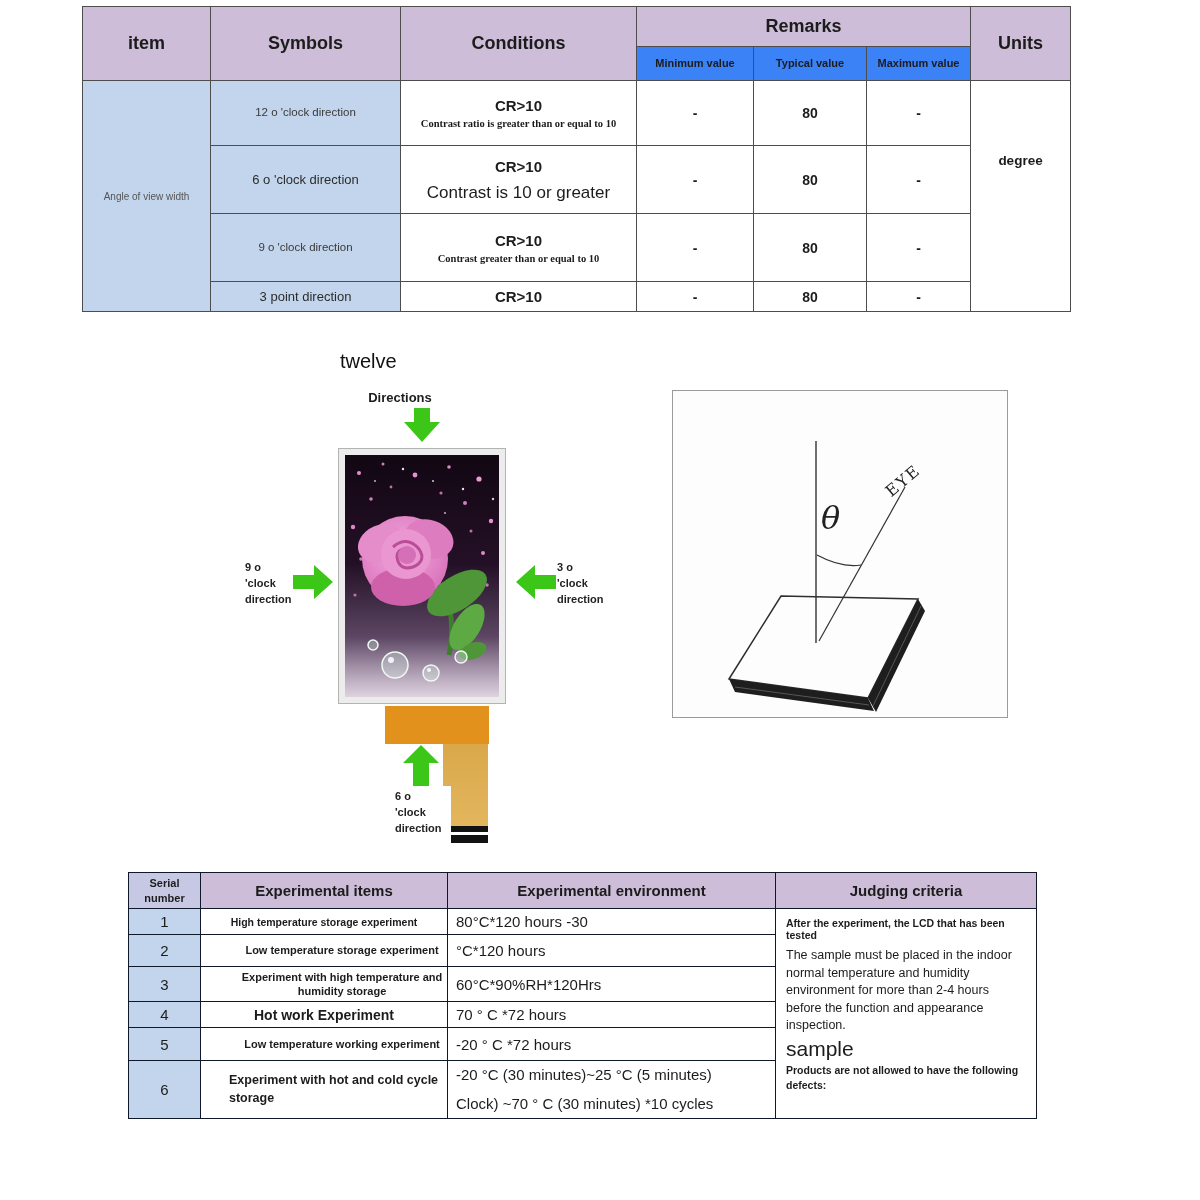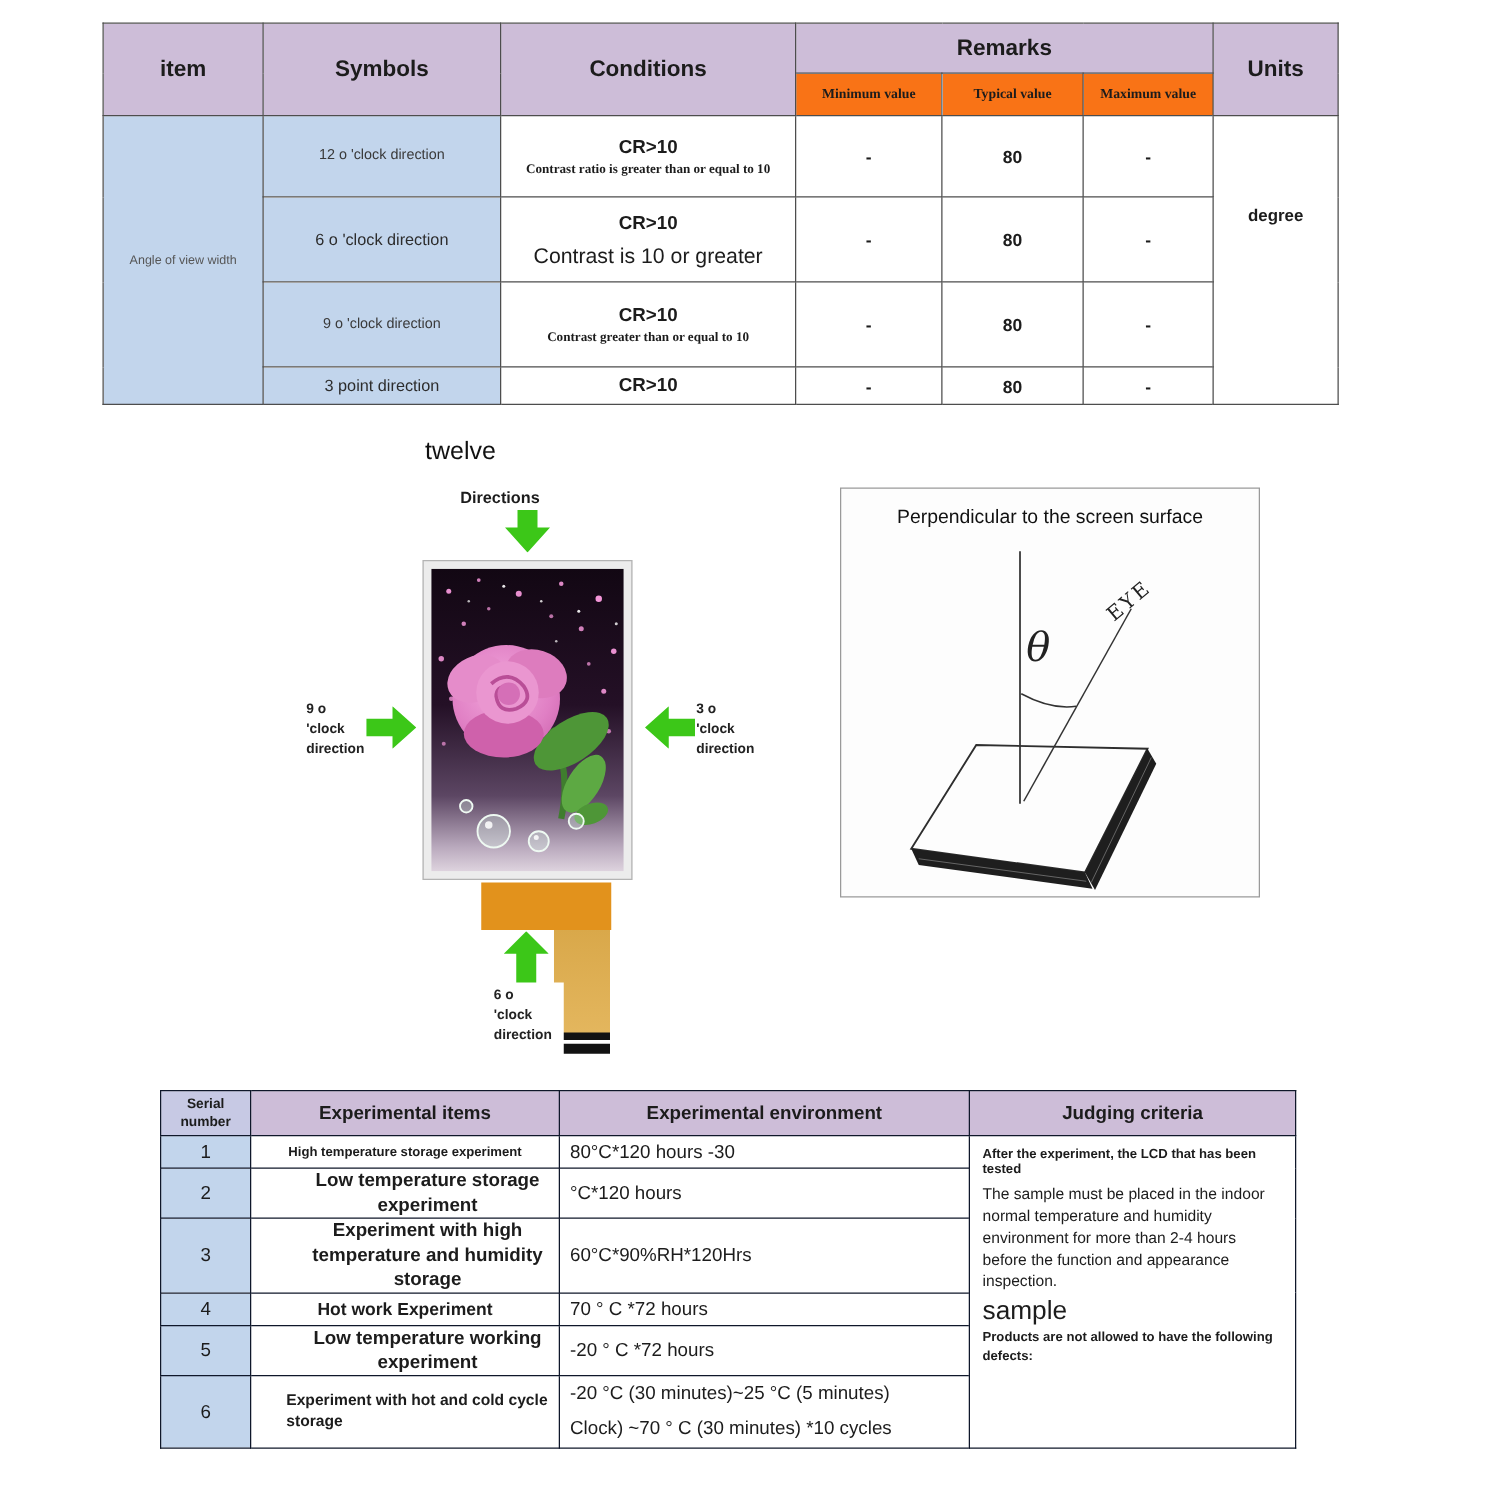--- a/index.html
+++ b/index.html
@@ -1,24 +1,24 @@
 <!DOCTYPE html>
 <html><head>
 <meta charset="utf-8">
 <style>
   html,body { margin:0; padding:0; background:#fff; }
   .canvas { position:relative; width:1200px; height:1200px; background:#fff;
             font-family:"Liberation Sans", sans-serif; color:#1c1c1c; overflow:hidden; }
 
   
-  table.t1 { position:absolute; left:82px; top:18px; width:988px;
+  table.t1 { position:absolute; left:82px; top:6px; width:988px;
              border-collapse:collapse; table-layout:fixed; }
   .t1 td { border:1px solid #4d4d4d; padding:0 2px; text-align:center; vertical-align:middle; overflow:hidden; }
   .t1 .hdr   { background:#cdbdd8; font-weight:bold; font-size:18px; }
-  .t1 .hdr2  { background:#f97316; font-weight:bold; font-size:11px; line-height:1.25;font-family:Liberation Serif, serif; }
+  .t1 .hdr2  { background:#3b82f6; font-weight:bold; font-size:11px; line-height:1.25; }
   .t1 .blue  { background:#c2d5ec; }
   .t1 .itemcell { font-size:10px; color:#555; }
   .t1 .sym   { font-size:11.5px; color:#3a3a3a; line-height:1.5; }
   .t1 .sym-lg{ font-size:13px; color:#2c2c2c; }
   .cond-main { font-size:15px; font-weight:600; margin:2px 0; }
   .cond-sub-sm { font-size:10.5px; font-weight:600; line-height:1.3; margin-top:3px;font-family:Liberation Serif, serif; }
   .cond-sub-lg { font-size:17px; font-weight:400; margin-top:8px; }
   .t1 .val  { font-size:14px; font-weight:600; }
   .t1 .units { vertical-align:top; padding-top:72px; font-size:13.5px; font-weight:600; }
 
@@ -51,21 +51,21 @@
                  font-style:italic; font-size:32px; color:#222; }
 
   
   table.t2 { position:absolute; left:128px; top:872px; width:908px;
              border-collapse:collapse; table-layout:fixed; }
   .t2 td { border:1px solid #0f172a; padding:0 4px; text-align:center; vertical-align:middle; overflow:hidden; }
   .t2 .hdr  { background:#cdbdd8; font-weight:bold; font-size:15px; }
   .t2 .hdrserial { background:#c7c9e4; font-weight:bold; font-size:11px; line-height:1.3; }
   .t2 .serial { background:#c2d5ec; font-size:15px; }
   .t2 .it1 { font-size:10.5px; font-weight:600; }
-  .t2 .it2 { font-size:15px;  font-weight:600; line-height:1.3;padding-left:40px; }
+  .t2 .it2 { font-size:11px;  font-weight:600; line-height:1.3;padding-left:40px; }
   .t2 .it4 { font-size:14px;  font-weight:600; }
   .t2 .it6 { font-size:12.5px; font-weight:600; text-align:left; padding-left:28px; line-height:1.4; }
   .t2 .env { text-align:left; padding-left:8px; font-size:15px;margin-top:11px; }
   .t2 .env6 { line-height:1.9; }
   .t2 .judge { vertical-align:top; text-align:left; padding:4px 10px; }
   .j1 { font-size:10.5px; font-weight:bold; margin:4px 0 2px 0; }
   .j2 { font-size:12.5px; line-height:1.4; margin:6px 0 2px 0; }
   .j3 { font-size:21px; margin:2px 0 2px 0; }
   .j4 { font-size:10.5px; font-weight:bold; line-height:1.5; margin:2px 0; }
 
@@ -248,21 +248,20 @@
   <svg class="abs" style="left:516px; top:565px;" width="40" height="34" viewBox="0 0 40 34">
     <polygon points="40,10 19,10 19,0 0,17 19,34 19,24 40,24" fill="#3cc718"></polygon>
   </svg>
   <div class="abs lbl" style="left:557px; top:560px;">
     <span>3 o</span>
     <span>'clock</span>
     <span>direction</span>
   </div>
 
   <div class="abs rightbox">
-    <div class="rightbox-title">Perpendicular to the screen surface</div>
     <svg width="334" height="326" viewBox="0 0 334 326" style="position:absolute; left:0; top:0;">
 
       <polygon points="56,288 108,205 245,208 195,307" fill="#fdfdfd" stroke="#2e2e2e" stroke-width="1.5"></polygon>
       <polygon points="56,288 195,307 201,320 62,301" fill="#1e1e1e"></polygon>
       <polygon points="245,208 252,220 203,321 195,307" fill="#1e1e1e"></polygon>
       <line x1="62" y1="296" x2="196" y2="314" stroke="#666" stroke-width="0.8"></line>
       <line x1="248" y1="215" x2="200" y2="315" stroke="#666" stroke-width="0.8"></line>
 
       <line x1="143" y1="50" x2="143" y2="252" stroke="#333" stroke-width="1.4"></line>
 

